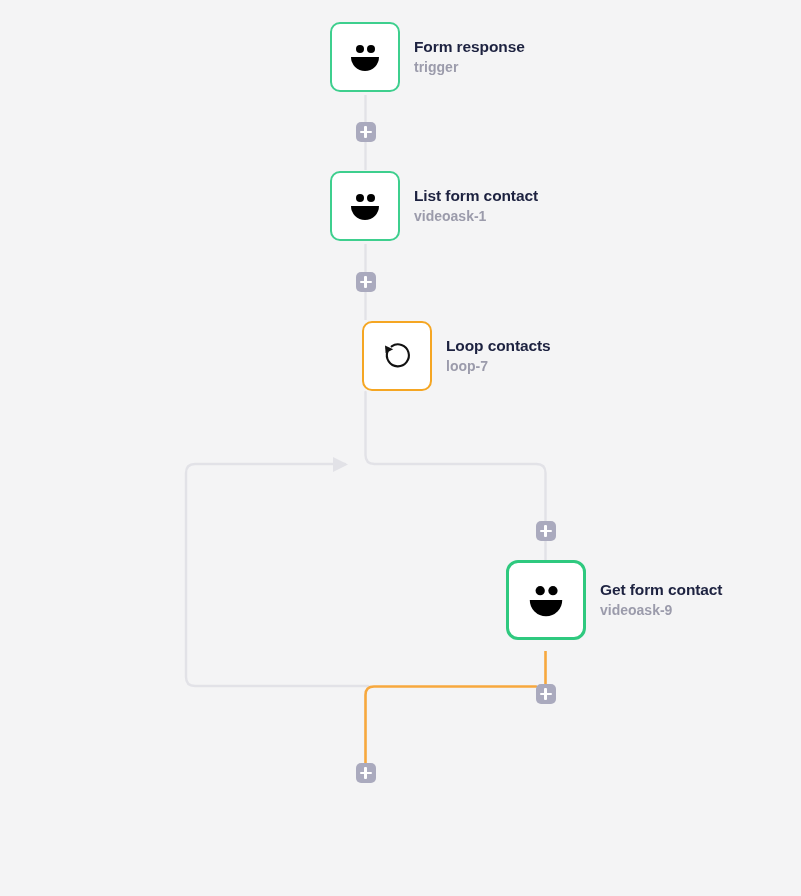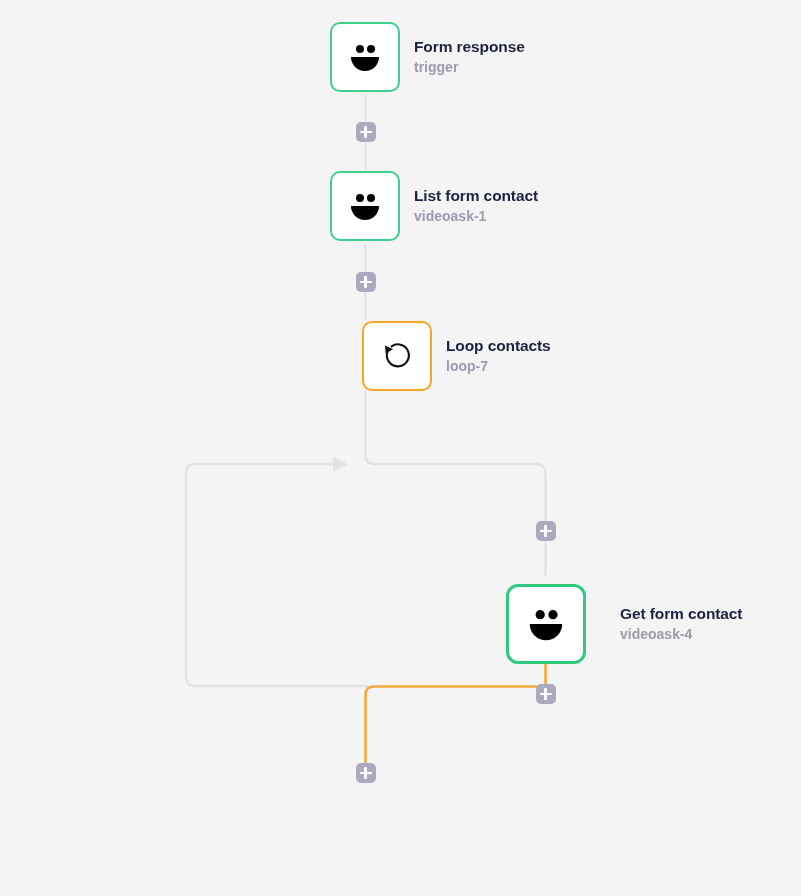--- a/index.html
+++ b/index.html
@@ -202,31 +202,31 @@
       </svg>
     </div>
     <div class="node-text">
       <div class="node-title">Loop contacts</div>
       <div class="node-sub">loop-7</div>
     </div>
   </div>
 
   <div class="plus" style="left:535.5px; top:521px;"></div>
 
-  <div class="node" style="left:506px; top:584px;gap:20px;">
+  <div class="node" style="left:506px; top:560px;">
     <div class="node-box sz-large">
       <span class="ico-videoask">
         <span class="eye l"></span>
         <span class="eye r"></span>
         <span class="mouth"></span>
       </span>
     </div>
     <div class="node-text">
       <div class="node-title">Get form contact</div>
-      <div class="node-sub">videoask-4</div>
+      <div class="node-sub">videoask-9</div>
     </div>
   </div>
 
   <div class="plus" style="left:535.5px; top:684px;"></div>
 
   <div class="plus" style="left:355.5px; top:763px;"></div>
 
 </div>
 
 </body></html>

